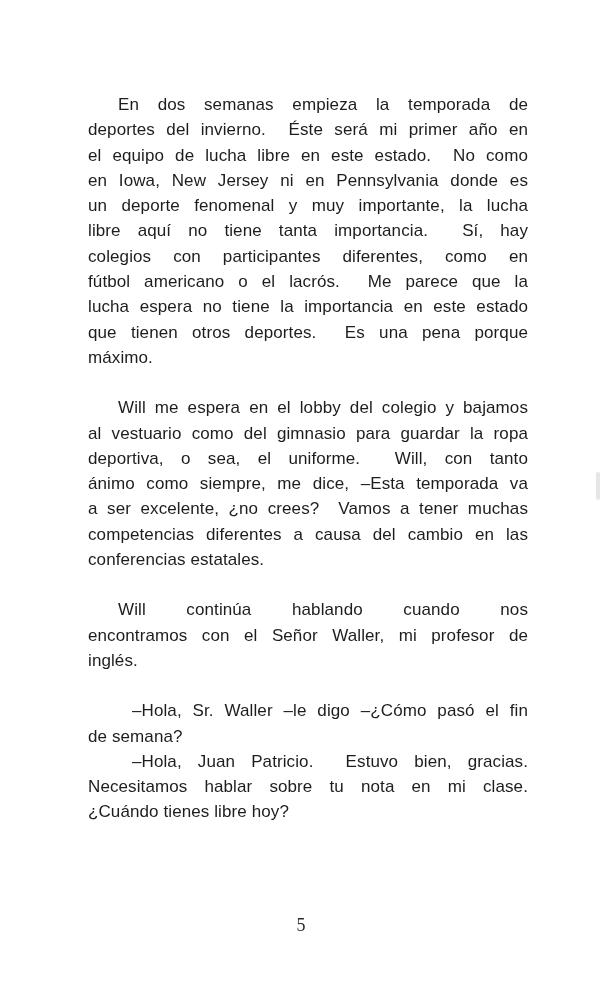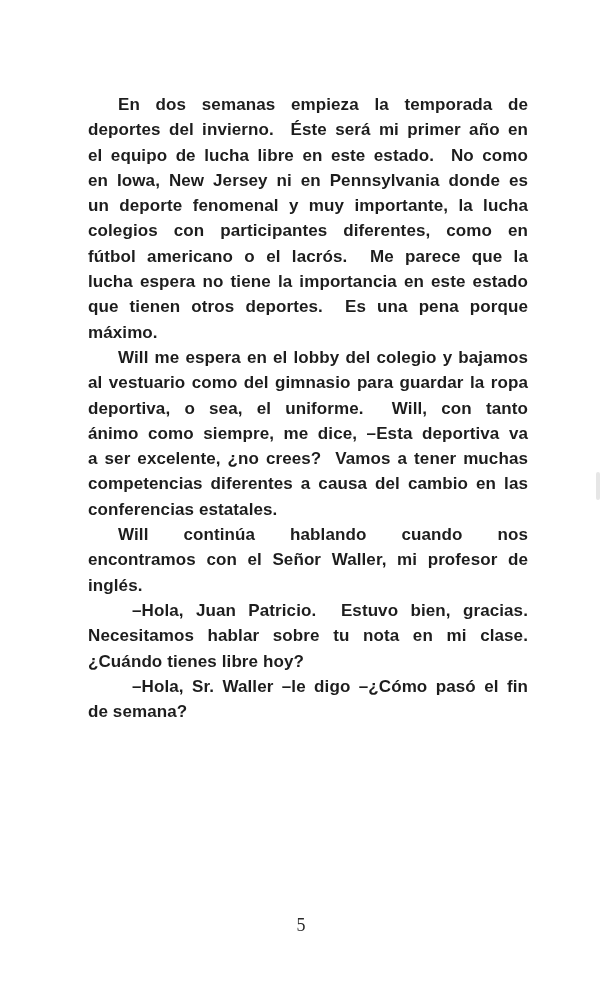--- a/index.html
+++ b/index.html
@@ -18,27 +18,26 @@
     position: absolute;
     left: 88px;
     top: 92px;
     width: 440px;
     color: #1d1d1d;
     font-size: 17px;
     line-height: 25.3px;
     letter-spacing: 0.1px;
   }
   .para { margin: 0; }
-  .para + .para { }
+  .para + .para { margin-top: 25px; }
   .para.tight { margin-top: 0; }
   .ln {
     text-align: justify;
     text-align-last: justify;
     white-space: normal;
-    font-weight: bold;
   }
   .ln.last {
     text-align-last: left;
   }
   .ind-body { text-indent: 30px; }
   .ind-dialog { text-indent: 44px; }
   .pagenum-wrap {
     position: absolute;
     top: 915px;
     left: 0;
@@ -65,52 +64,53 @@
 <body>
 
 <div class="page">
 
   <div class="para">
     <div class="ln ind-body">En dos semanas empieza la temporada de</div>
     <div class="ln">deportes del invierno.&nbsp; Éste será mi primer año en</div>
     <div class="ln">el equipo de lucha libre en este estado.&nbsp; No como</div>
     <div class="ln">en Iowa, New Jersey ni en Pennsylvania donde es</div>
     <div class="ln">un deporte fenomenal y muy importante, la lucha</div>
+    <div class="ln">libre aquí no tiene tanta importancia.&nbsp; Sí, hay</div>
     <div class="ln">colegios con participantes diferentes, como en</div>
     <div class="ln">fútbol americano o el lacrós.&nbsp; Me parece que la</div>
     <div class="ln">lucha espera no tiene la importancia en este estado</div>
     <div class="ln">que tienen otros deportes.&nbsp; Es una pena porque</div>
     <div class="ln last">máximo.</div>
   </div>
 
   <div class="para">
     <div class="ln ind-body">Will me espera en el lobby del colegio y bajamos</div>
     <div class="ln">al vestuario como del gimnasio para guardar la ropa</div>
     <div class="ln">deportiva, o sea, el uniforme.&nbsp; Will, con tanto</div>
-    <div class="ln">ánimo como siempre, me dice, –Esta deportiva va</div>
+    <div class="ln">ánimo como siempre, me dice, –Esta temporada va</div>
     <div class="ln">a ser excelente, ¿no crees?&nbsp; Vamos a tener muchas</div>
     <div class="ln">competencias diferentes a causa del cambio en las</div>
     <div class="ln last">conferencias estatales.</div>
   </div>
 
   <div class="para">
     <div class="ln ind-body">Will continúa hablando cuando nos</div>
     <div class="ln">encontramos con el Señor Waller, mi profesor de</div>
     <div class="ln last">inglés.</div>
   </div>
 
+  <div class="para">
+    <div class="ln ind-dialog">–Hola, Sr. Waller –le digo –¿Cómo pasó el fin</div>
+    <div class="ln last">de semana?</div>
+  </div>
+
   <div class="para tight">
     <div class="ln ind-dialog">–Hola, Juan Patricio.&nbsp; Estuvo bien, gracias.</div>
     <div class="ln">Necesitamos hablar sobre tu nota en mi clase.</div>
     <div class="ln last">¿Cuándo tienes libre hoy?</div>
-  </div>
-
-  <div class="para">
-    <div class="ln ind-dialog">–Hola, Sr. Waller –le digo –¿Cómo pasó el fin</div>
-    <div class="ln last">de semana?</div>
   </div>
 
 </div>
 
 <div class="pagenum-wrap">
   <span class="pagenum">5</span>
 </div>
 
 <div class="artifact"></div>
 

